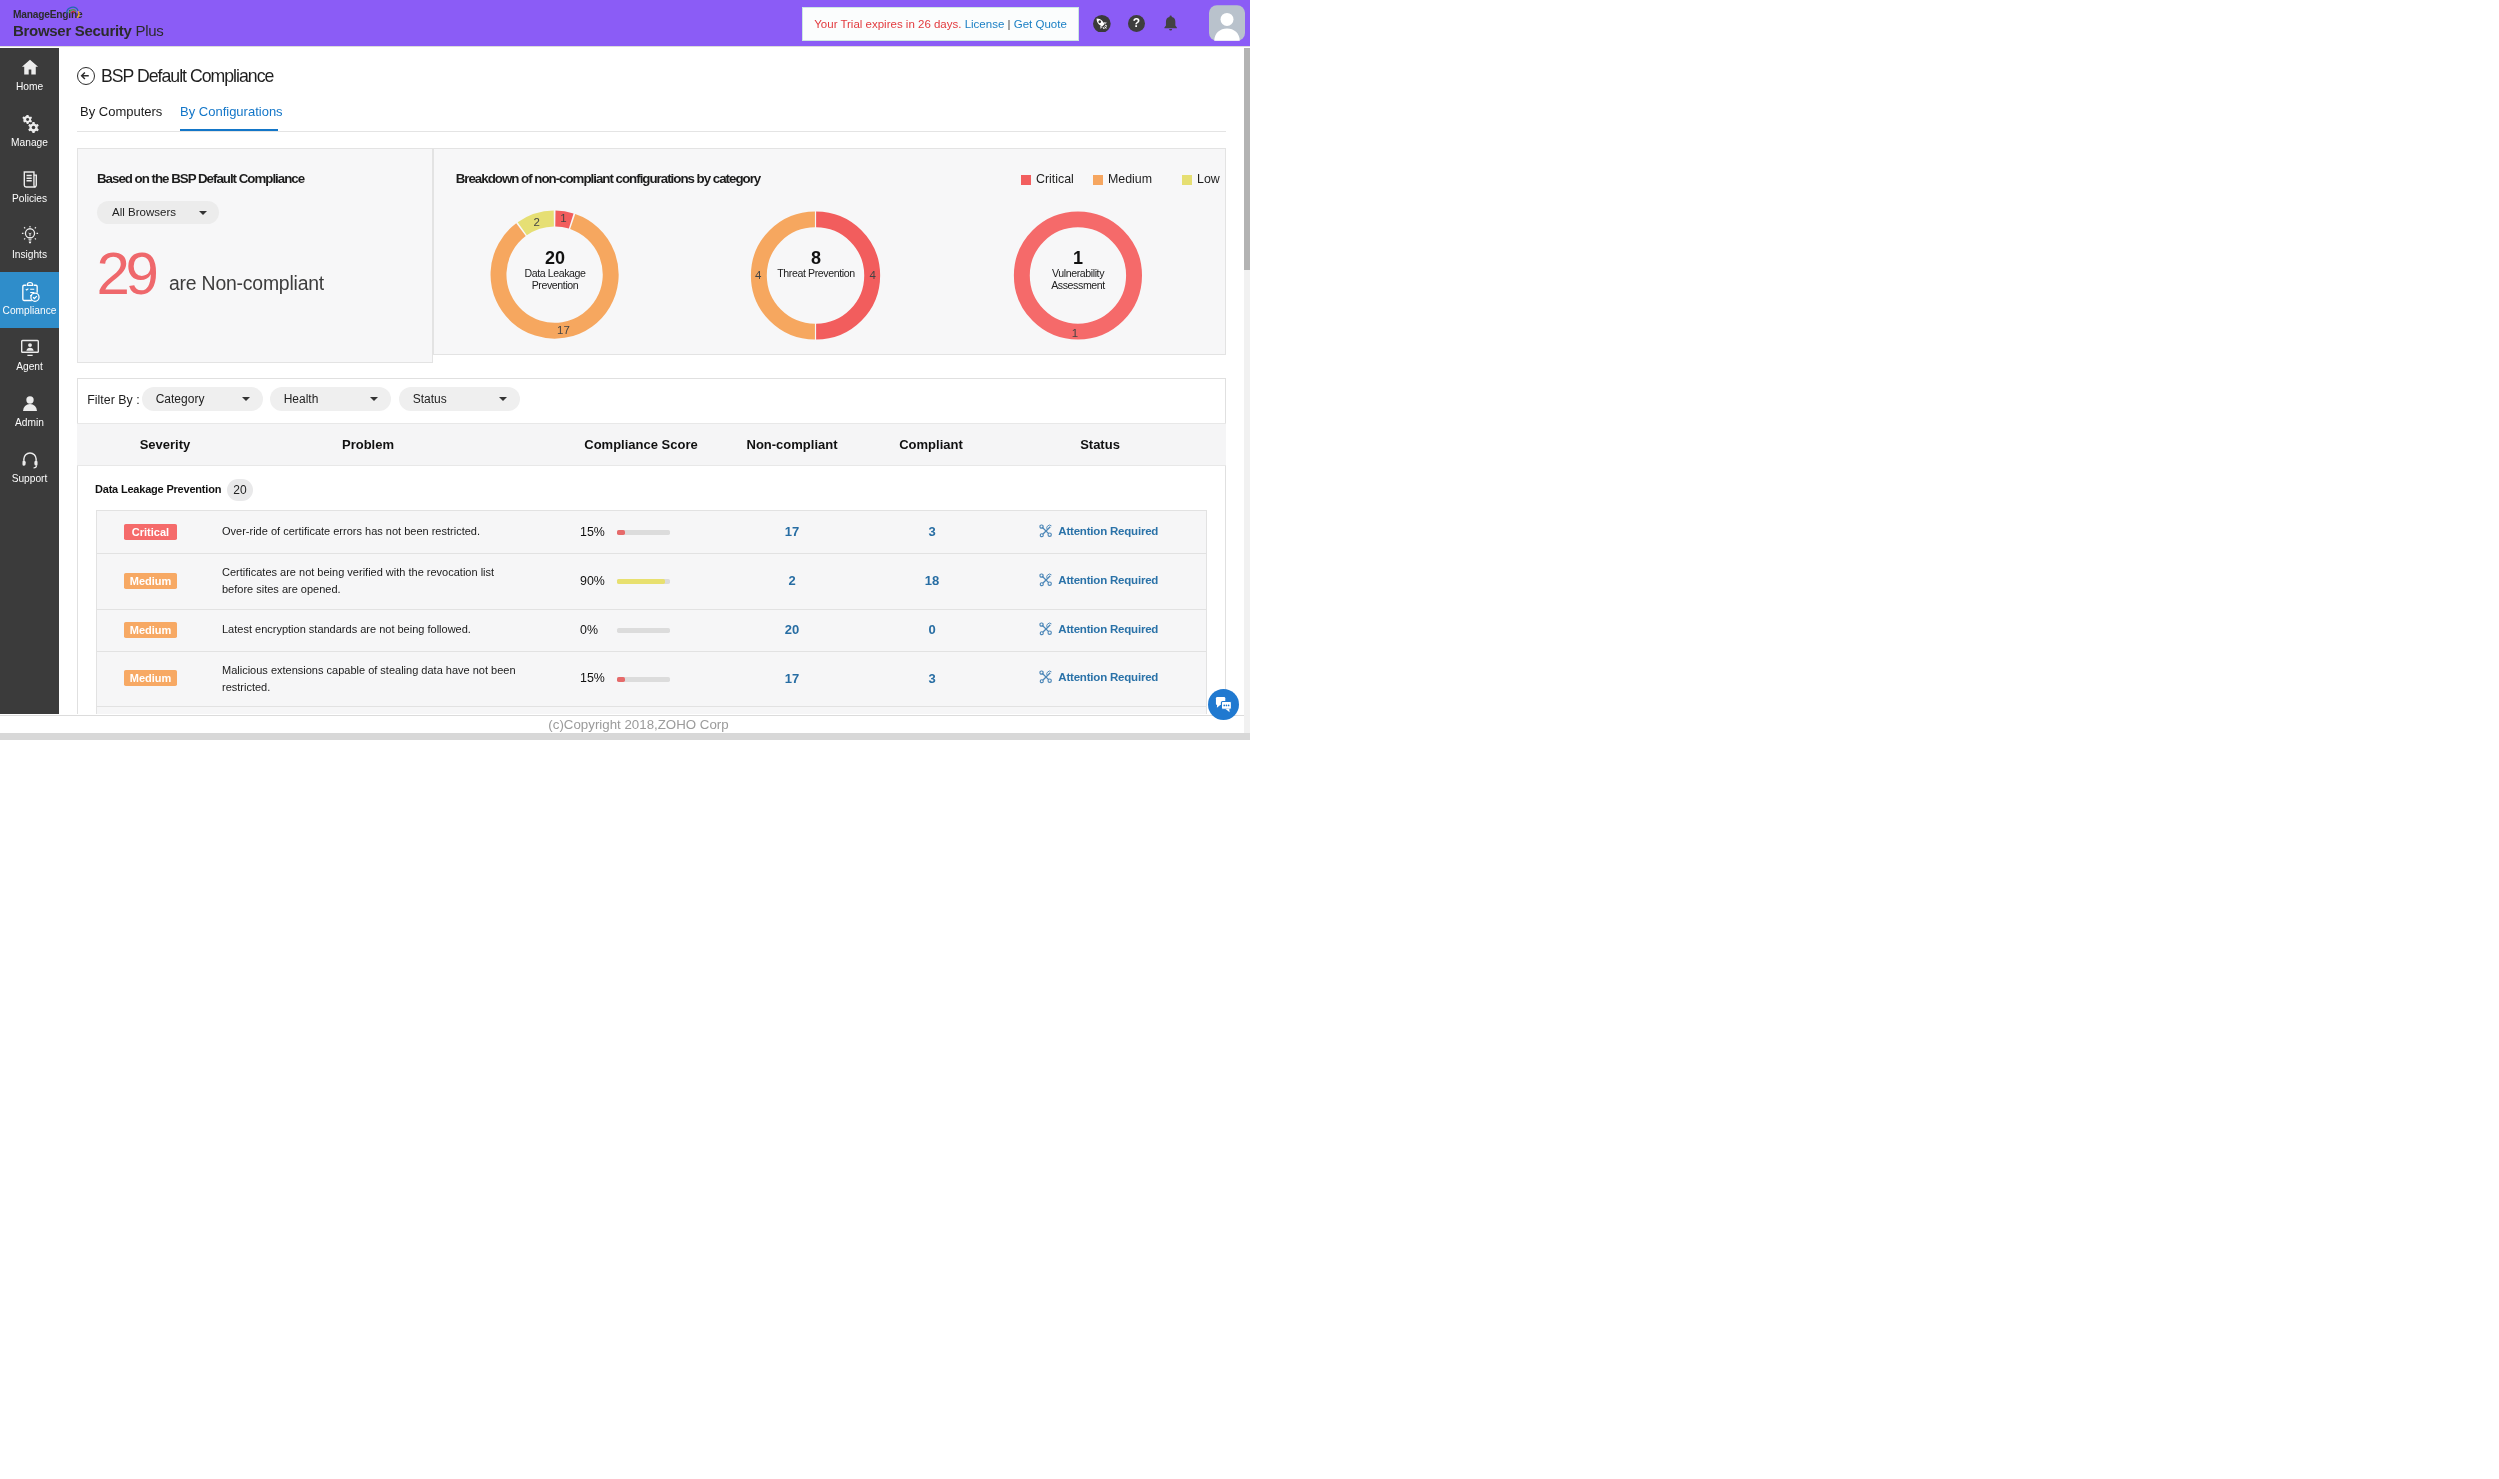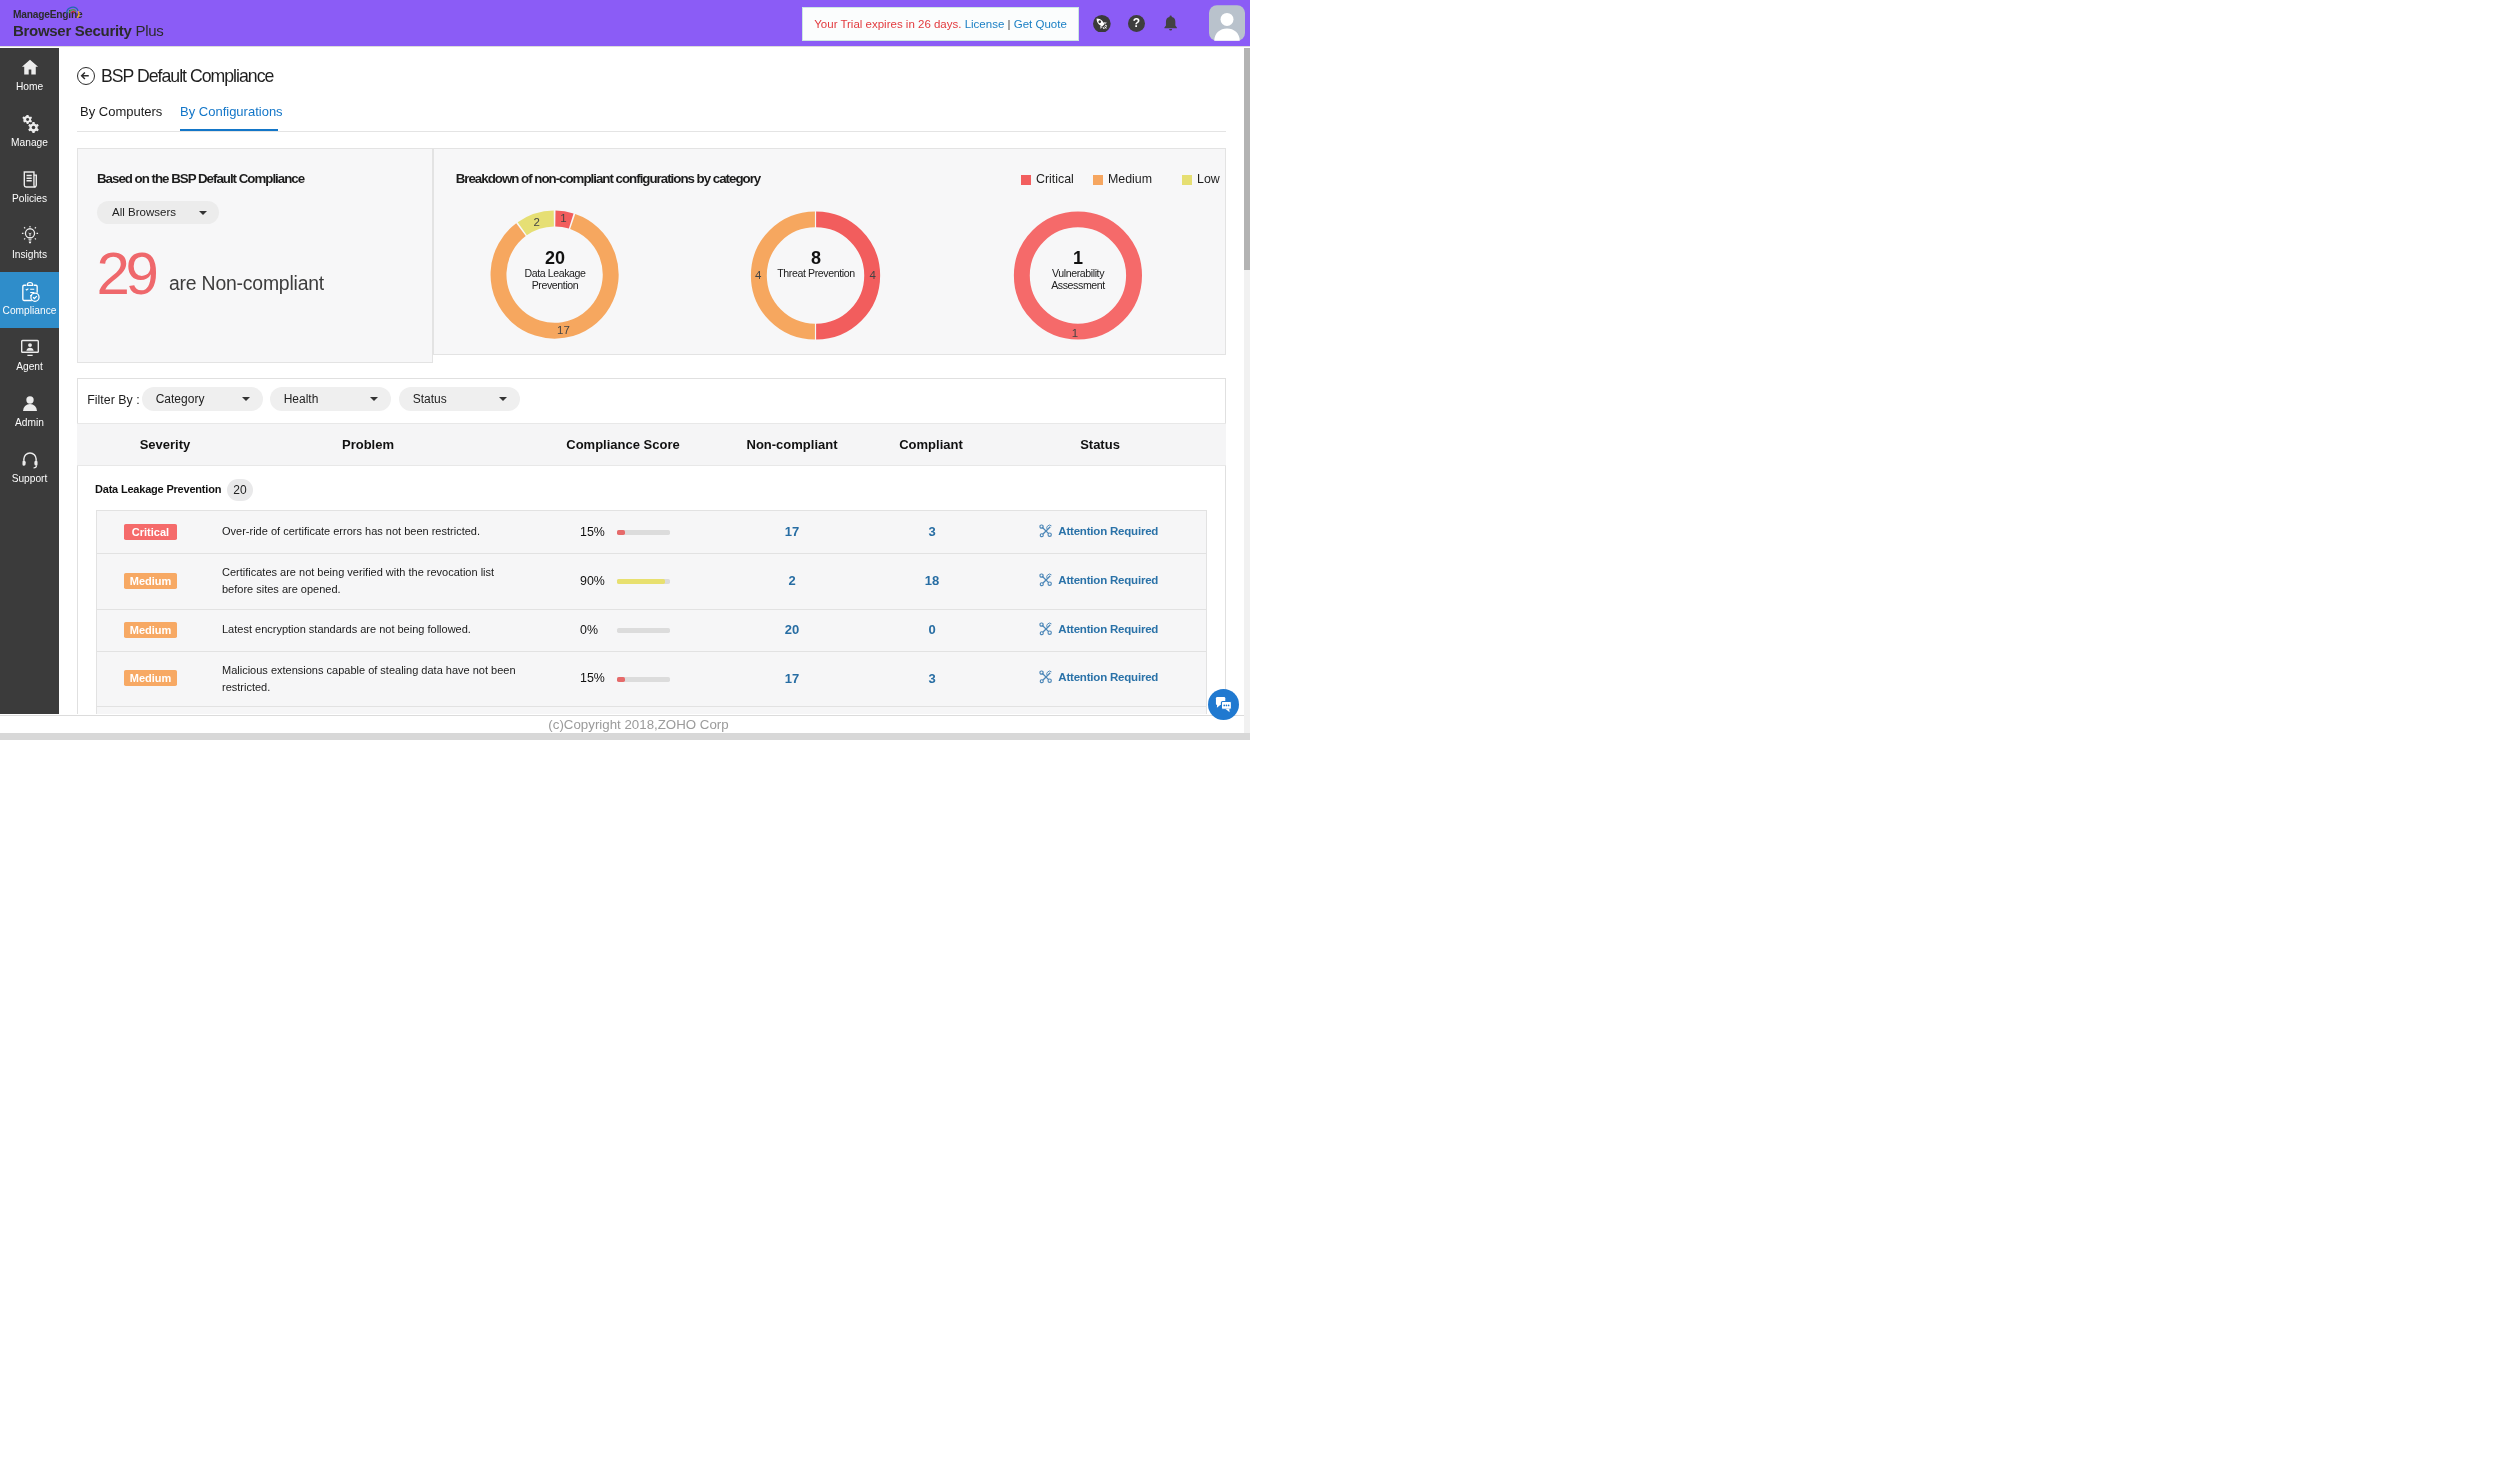--- a/index.html
+++ b/index.html
@@ -284,21 +284,21 @@
   <div id="tablecard">
     <div id="filterlbl" style="left:9.3px; top:14px;">Filter By :</div>
   </div>
   <div class="fpill" style="left:142px;"><span class="txt">Category</span><span class="caret"></span></div>
   <div class="fpill" style="left:270px;"><span class="txt">Health</span><span class="caret"></span></div>
   <div class="fpill" style="left:399px;"><span class="txt">Status</span><span class="caret"></span></div>
 
   <div id="thead">
     <div class="th" style="left:80px;margin-left:8px;">Severity</div>
     <div class="th" style="left:291px;">Problem</div>
-    <div class="th" style="left:546px;">Compliance Score</div>
+    <div class="th" style="left:564px;">Compliance Score</div>
     <div class="th" style="left:715px;">Non-compliant</div>
     <div class="th" style="left:854px;">Compliant</div>
     <div class="th" style="left:1023px;">Status</div>
   </div>
   <div id="grouplbl">Data Leakage Prevention</div>
   <div id="groupbadge">20</div>
 
   <div id="rows">
     <div class="rowline" style="top:42px;"></div>
     <div class="rowline" style="top:98px;"></div>

